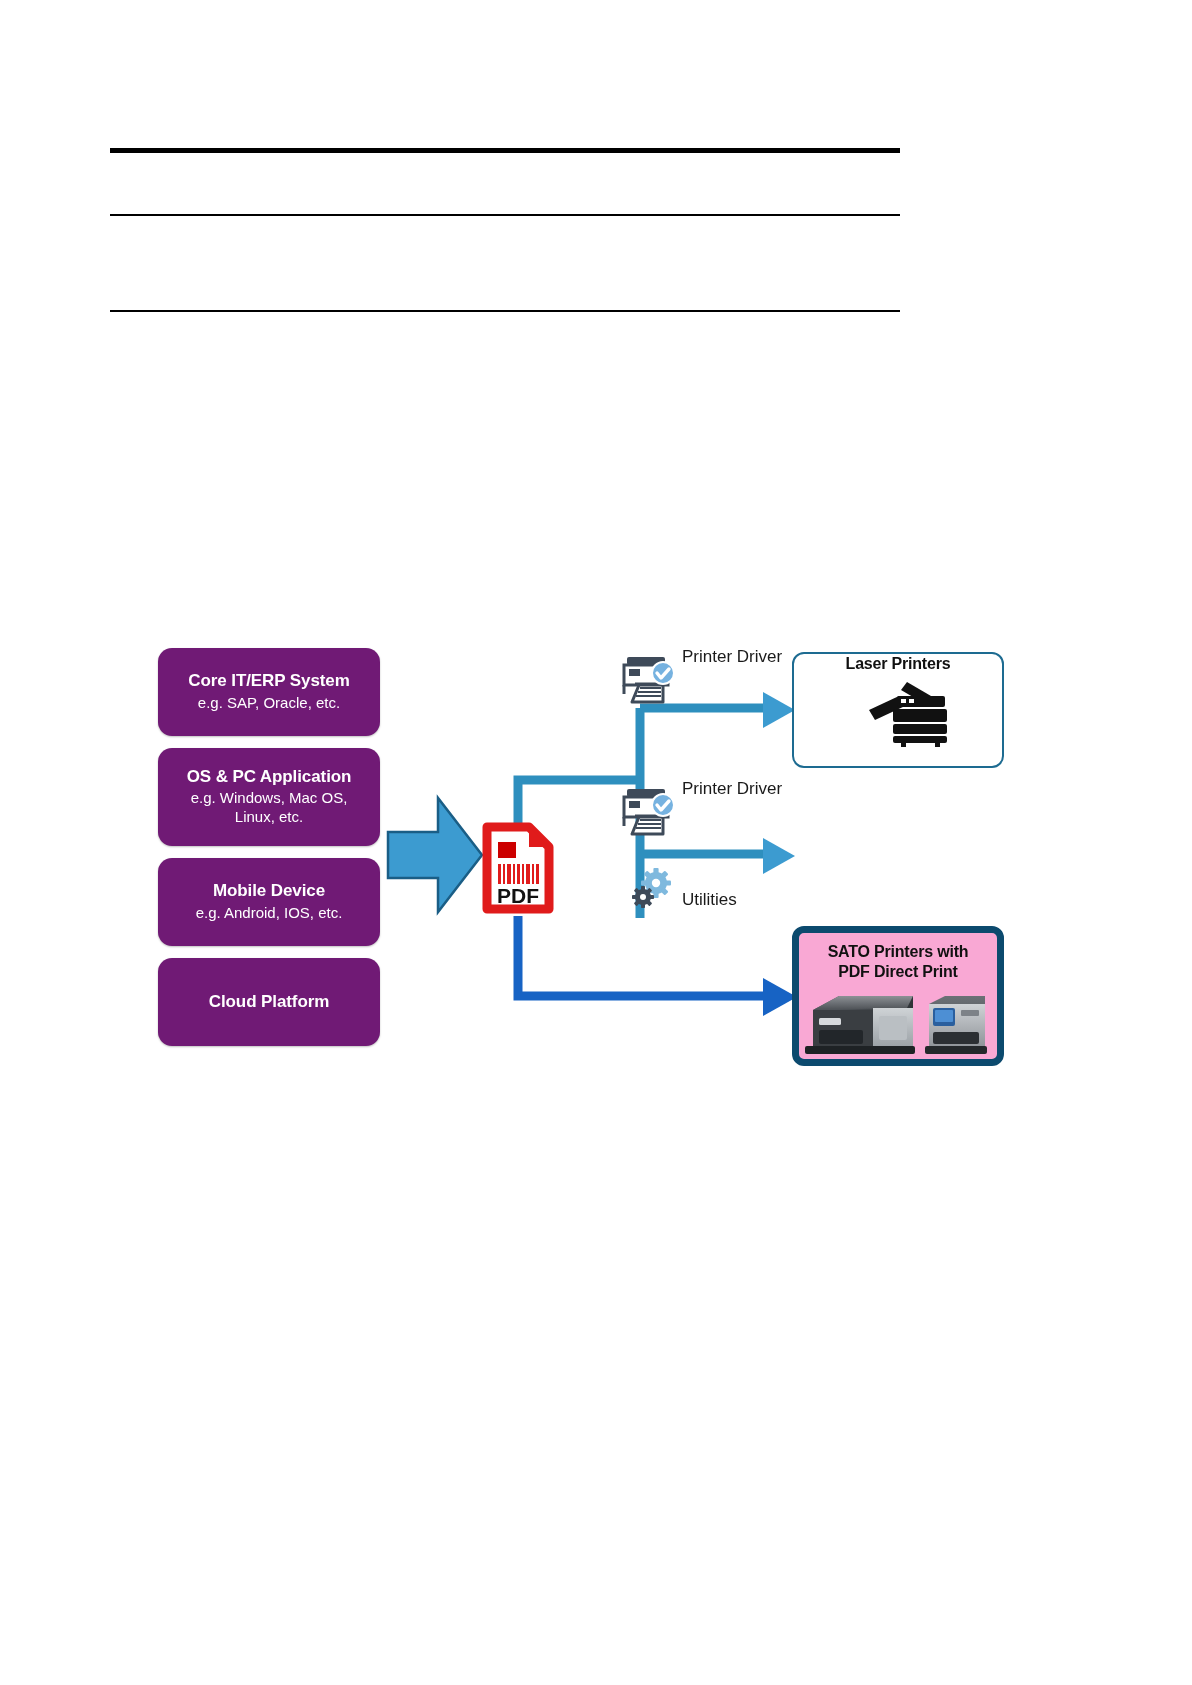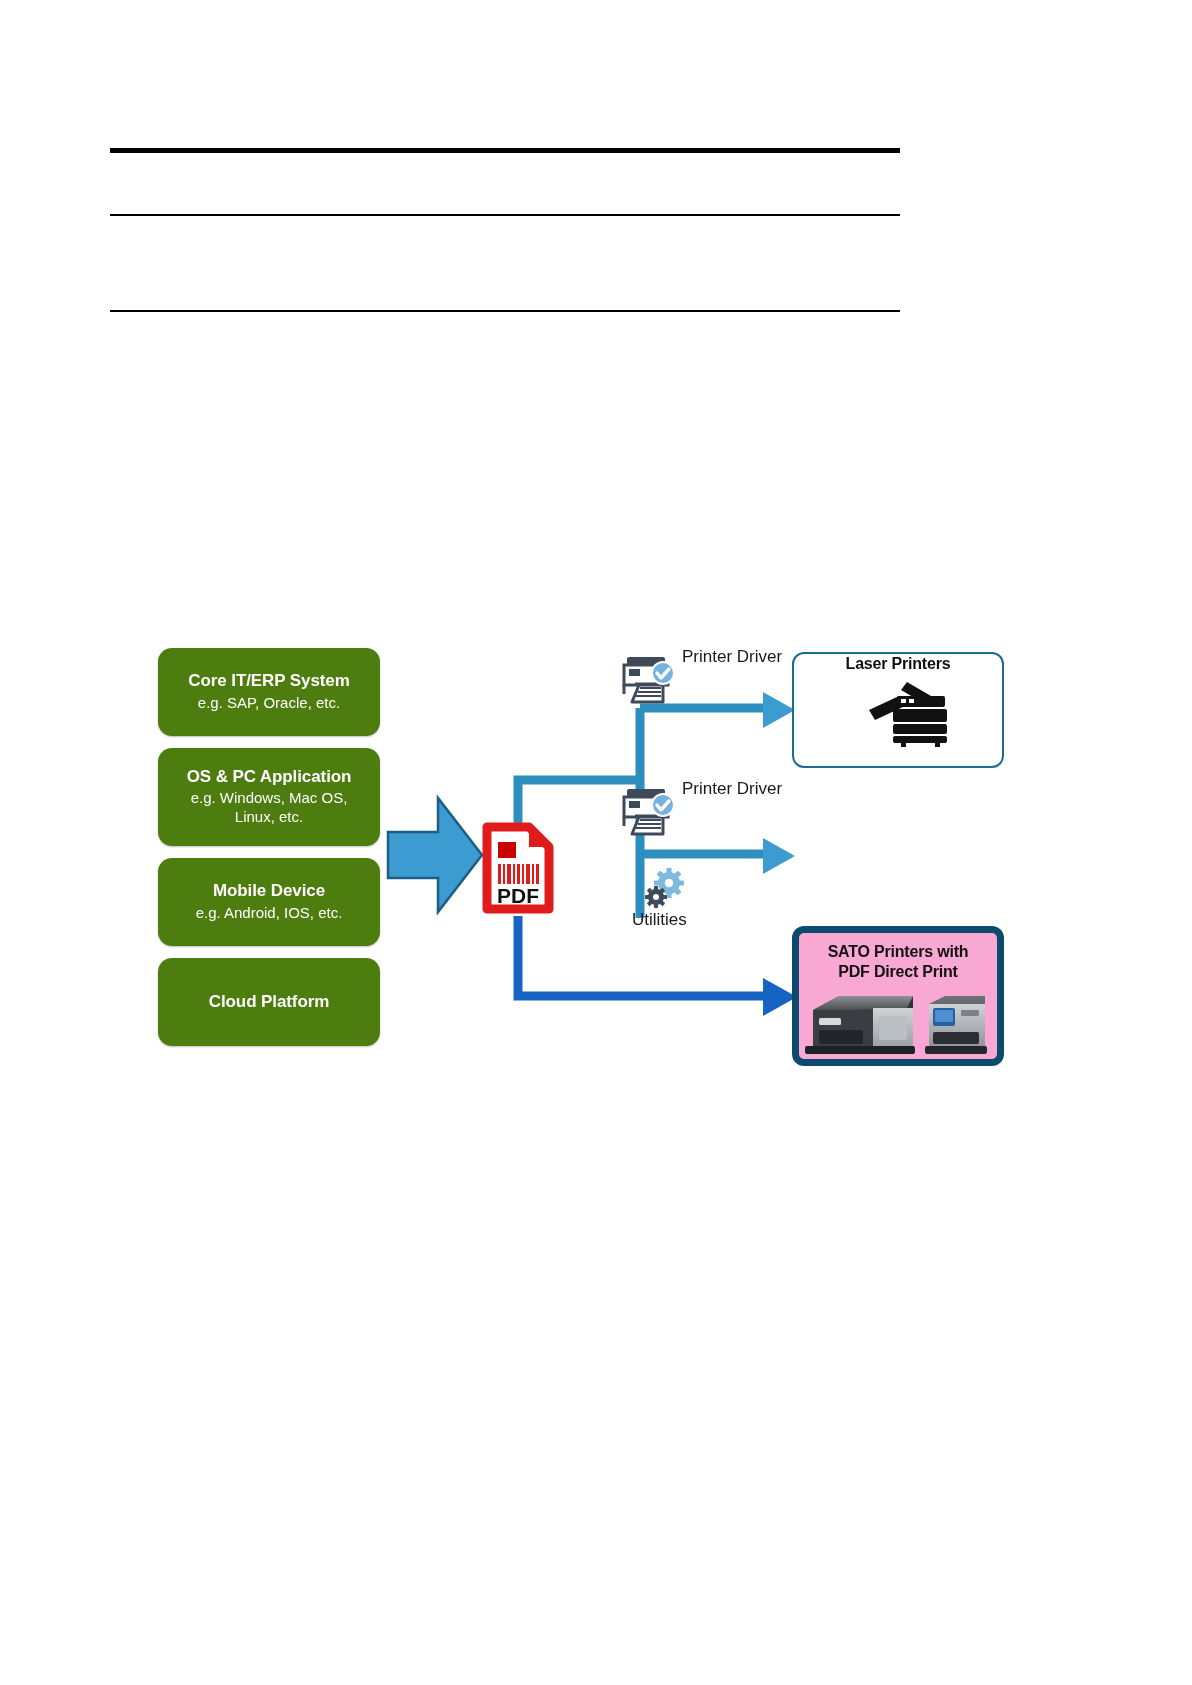--- a/index.html
+++ b/index.html
@@ -36,21 +36,21 @@
     top: 630px;
     width: 890px;
     height: 470px;
   }
 
   
   .src-box {
     position: absolute;
     left: 18px;
     width: 222px;
-    background: #4d7c0f;
+    background: #701a75;
     border-radius: 14px;
     box-sizing: border-box;
     display: flex;
     flex-direction: column;
     align-items: center;
     justify-content: center;
     color: #ffffff;
     text-align: center;
     padding: 18px 10px;
     box-shadow: 0 1px 2px rgba(0,0,0,0.25);
@@ -116,23 +116,22 @@
   }
   #driver-label-0 { left: 478px; top: 18px; }
   #driver-label-1 { left: 478px; top: 150px; }
 
   #utilities-label {
     position: absolute;
     left: 492px;
     top: 238px;
     display: flex;
     align-items: flex-end;
-    gap: 1px;
+    gap: 8px;
     white-space: nowrap;
-    flex-direction: column;
   }
   .utilities-text {
     font-size: 17px;
     color: #1a1a1a;
     line-height: 1;
     padding-bottom: 2px;
   }
 
   
   .dest-box {

